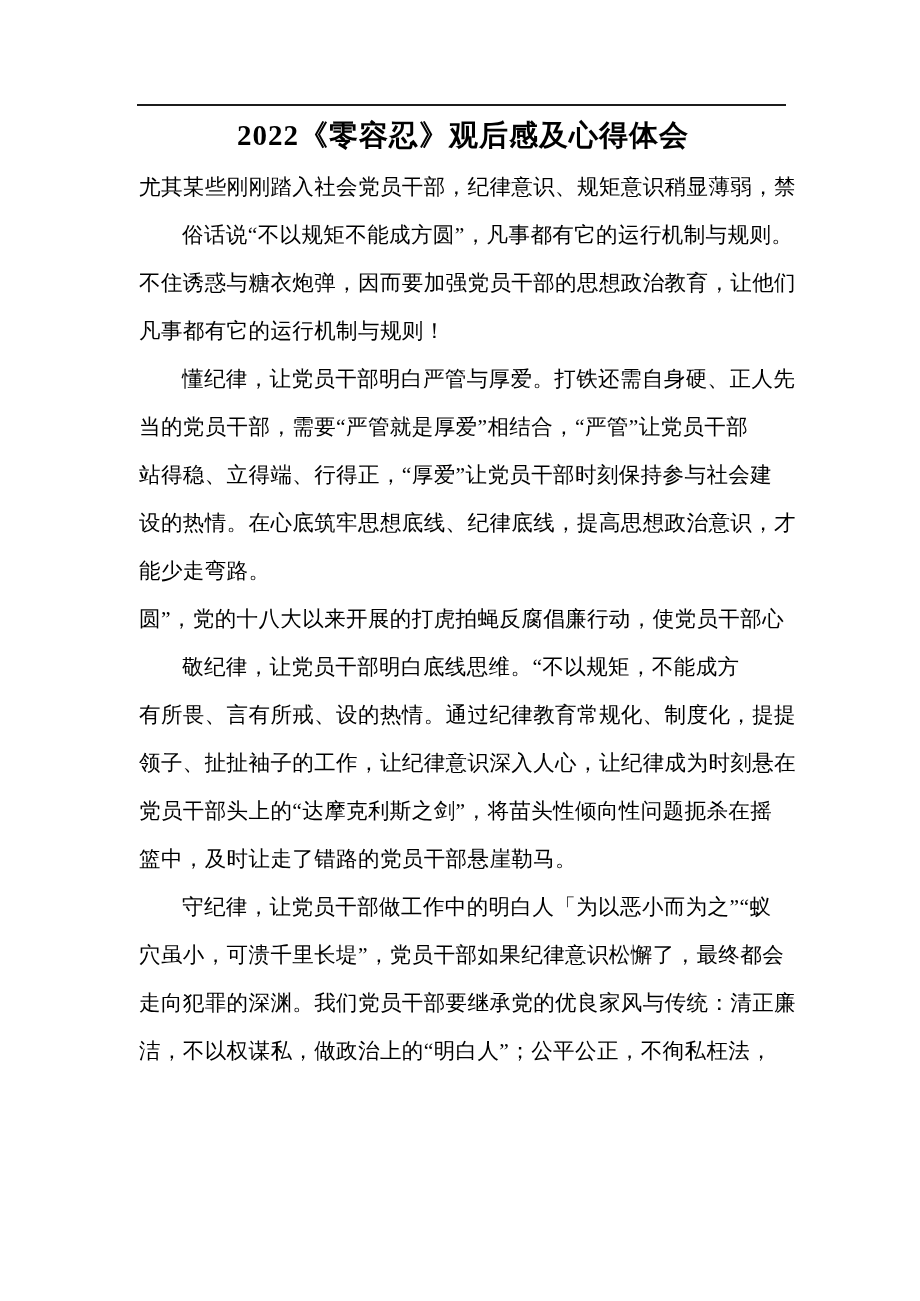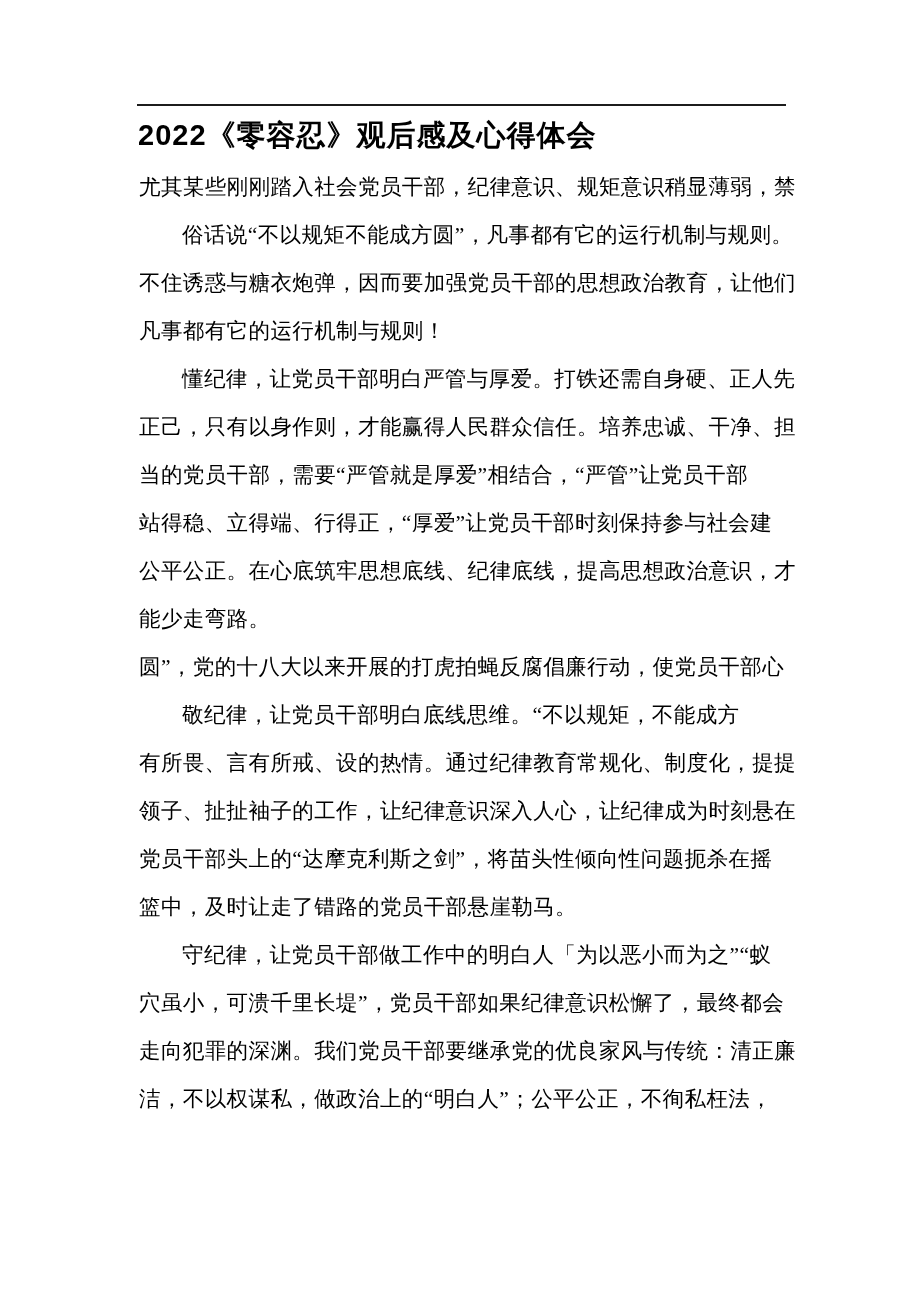--- a/index.html
+++ b/index.html
@@ -19,21 +19,22 @@
     width: 649px;
     height: 2px;
     background: #1c1c1c;
   }
   .title {
     position: absolute;
     left: 138px;
     top: 113px;
     width: 650px;
     margin: 0;
-    font-family: Liberation Sans, sans-serif;
+    text-align: center;
+    font-family: Liberation Serif, serif;
     font-weight: 700;
     font-size: 29px;
     line-height: 44px;
     letter-spacing: 1px;
     white-space: nowrap;
   }
   .body-text {
     position: absolute;
     left: 139px;
     top: 163px;
@@ -54,24 +55,23 @@
 <div class="page">
   <div class="top-rule"></div>
   <h1 class="title">2022《零容忍》观后感及心得体会</h1>
   <div class="body-text">
     <div class="line">尤其某些刚刚踏入社会党员干部，纪律意识、规矩意识稍显薄弱，禁</div>
     <div class="line indent">俗话说“不以规矩不能成方圆”，凡事都有它的运行机制与规则。</div>
     <div class="line">不住诱惑与糖衣炮弹，因而要加强党员干部的思想政治教育，让他们</div>
     <div class="line">凡事都有它的运行机制与规则！</div>
 
     <div class="line indent">懂纪律，让党员干部明白严管与厚爱。打铁还需自身硬、正人先</div>
-    <div class="line">正己，只有以身作则，才能赢得人民群众信任。培养忠诚、干净、担</div>
     <div class="line">当的党员干部，需要“严管就是厚爱”相结合，“严管”让党员干部</div>
     <div class="line">站得稳、立得端、行得正，“厚爱”让党员干部时刻保持参与社会建</div>
-    <div class="line">公平公正。在心底筑牢思想底线、纪律底线，提高思想政治意识，才</div>
+    <div class="line">设的热情。在心底筑牢思想底线、纪律底线，提高思想政治意识，才</div>
     <div class="line">能少走弯路。</div>
 
     <div class="line">圆”，党的十八大以来开展的打虎拍蝇反腐倡廉行动，使党员干部心</div>
     <div class="line indent">敬纪律，让党员干部明白底线思维。“不以规矩，不能成方</div>
     <div class="line">有所畏、言有所戒、设的热情。通过纪律教育常规化、制度化，提提</div>
     <div class="line">领子、扯扯袖子的工作，让纪律意识深入人心，让纪律成为时刻悬在</div>
     <div class="line">党员干部头上的“达摩克利斯之剑”，将苗头性倾向性问题扼杀在摇</div>
     <div class="line">篮中，及时让走了错路的党员干部悬崖勒马。</div>
 
     <div class="line indent">守纪律，让党员干部做工作中的明白人「为以恶小而为之”“蚁</div>

